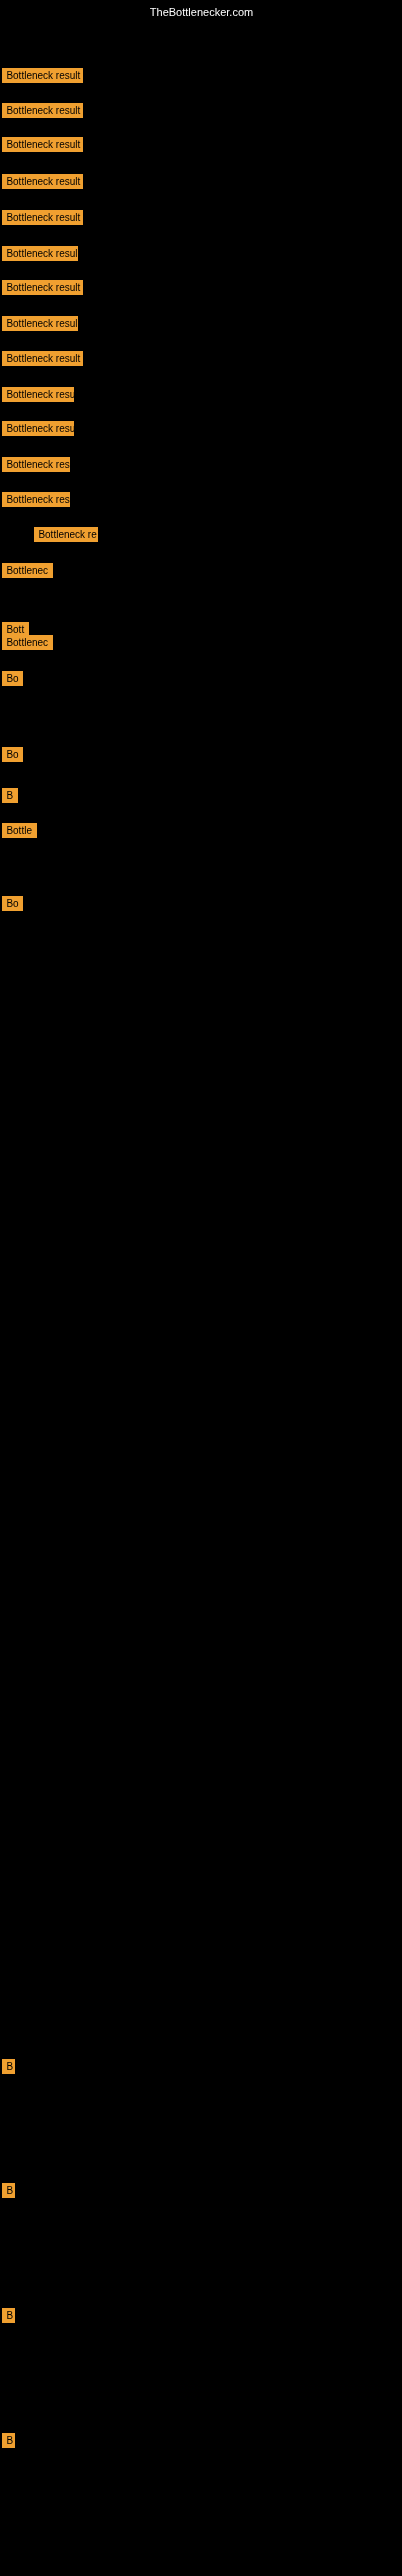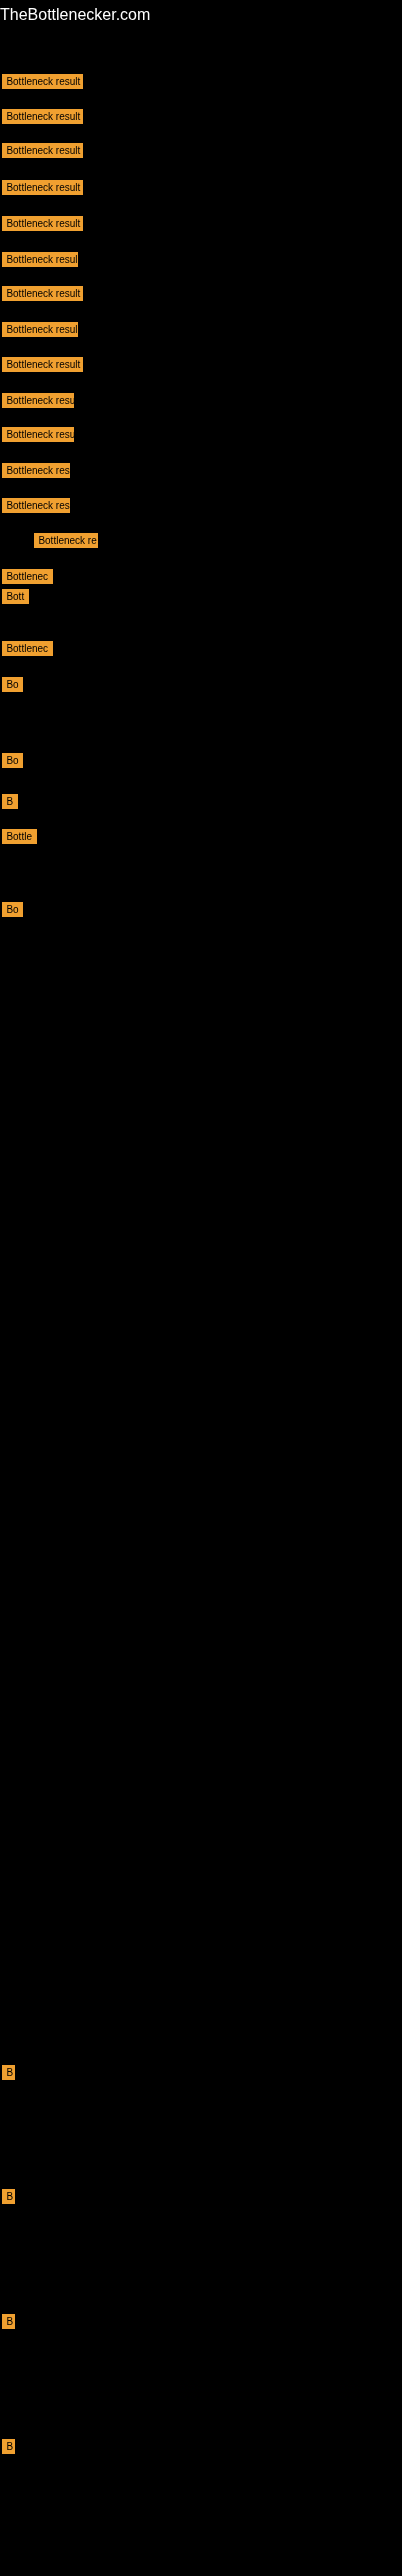--- a/index.html
+++ b/index.html
@@ -8,23 +8,23 @@
       box-sizing: border-box;
     }
     body {
       background-color: #000;
       width: 403px;
       min-height: 2576px;
       font-family: Arial, sans-serif;
       position: relative;
     }
     .site-title {
-      text-align: left;
+      text-align: center;
       color: #fff;
-      font-size: 16px;
+      font-size: 11px;
       padding: 6.4px 0 3.2px 0;
       font-weight: normal;
     }
     .bottleneck-badge {
       background-color: #f0a030;
       color: #000;
       font-size: 10px;
       font-weight: normal;
       padding: 2.4px 4.8px;
       display: inline-block;
@@ -47,21 +47,21 @@
     <div class="bottleneck-badge" style="top: 224px; max-width: 76px; overflow: hidden;">Bottleneck resul</div>
     <div class="bottleneck-badge" style="top: 258px; max-width: 81px; overflow: hidden;">Bottleneck result</div>
     <div class="bottleneck-badge" style="top: 294px; max-width: 76px; overflow: hidden;">Bottleneck resul</div>
     <div class="bottleneck-badge" style="top: 329px; max-width: 81px; overflow: hidden;">Bottleneck result</div>
     <div class="bottleneck-badge" style="top: 365px; max-width: 72px; overflow: hidden;">Bottleneck resu</div>
     <div class="bottleneck-badge" style="top: 399px; max-width: 72px; overflow: hidden;">Bottleneck resu</div>
     <div class="bottleneck-badge" style="top: 435px; max-width: 68px; overflow: hidden;">Bottleneck res</div>
     <div class="bottleneck-badge" style="top: 470px; max-width: 68px; overflow: hidden;">Bottleneck res</div>
     <div class="bottleneck-badge" style="top: 505px; max-width: 64px; overflow: hidden; margin-left: 32px;">Bottleneck re</div>
     <div class="bottleneck-badge" style="top: 541px; max-width: 56px; overflow: hidden;">Bottlenec</div>
-    <div class="bottleneck-badge" style="top: 561px; max-width: 36px; overflow: hidden;">Bott</div>
+    <div class="bottleneck-badge" style="top: 600px; max-width: 36px; overflow: hidden;">Bott</div>
     <div class="bottleneck-badge" style="top: 613px; max-width: 56px; overflow: hidden;">Bottlenec</div>
     <div class="bottleneck-badge" style="top: 649px; max-width: 22.5px; overflow: hidden;">Bo</div>
     <div class="bottleneck-badge" style="top: 725px; max-width: 22.5px; overflow: hidden;">Bo</div>
     <div class="bottleneck-badge" style="top: 766px; max-width: 16px; overflow: hidden;">B</div>
     <div class="bottleneck-badge" style="top: 801px; max-width: 40px; overflow: hidden; text-align: center;">Bottle</div>
     <div class="bottleneck-badge" style="top: 874px; max-width: 22.5px; overflow: hidden;">Bo</div>
     <div class="bottleneck-badge" style="top: 2037px; max-width: 13px; overflow: hidden;">B</div>
     <div class="bottleneck-badge" style="top: 2161px; max-width: 13px; overflow: hidden;">B</div>
     <div class="bottleneck-badge" style="top: 2286px; max-width: 13px; overflow: hidden;">B</div>
     <div class="bottleneck-badge" style="top: 2411px; max-width: 13px; overflow: hidden;">B</div>

